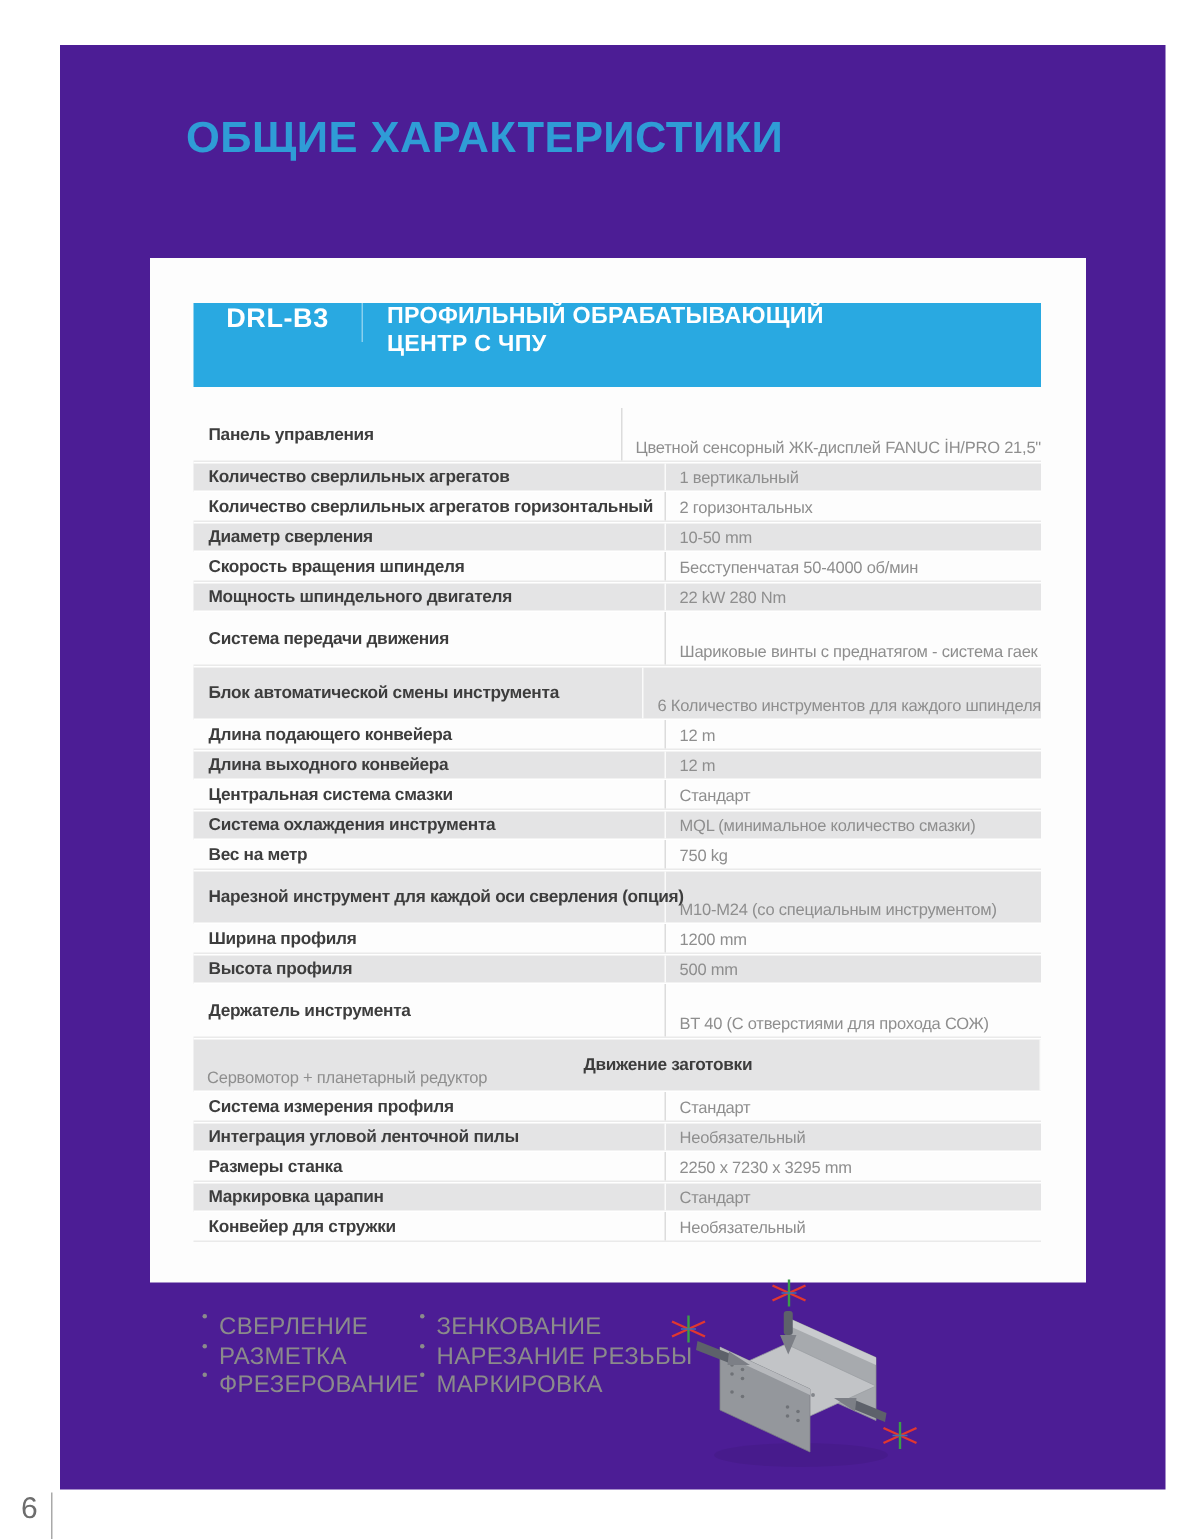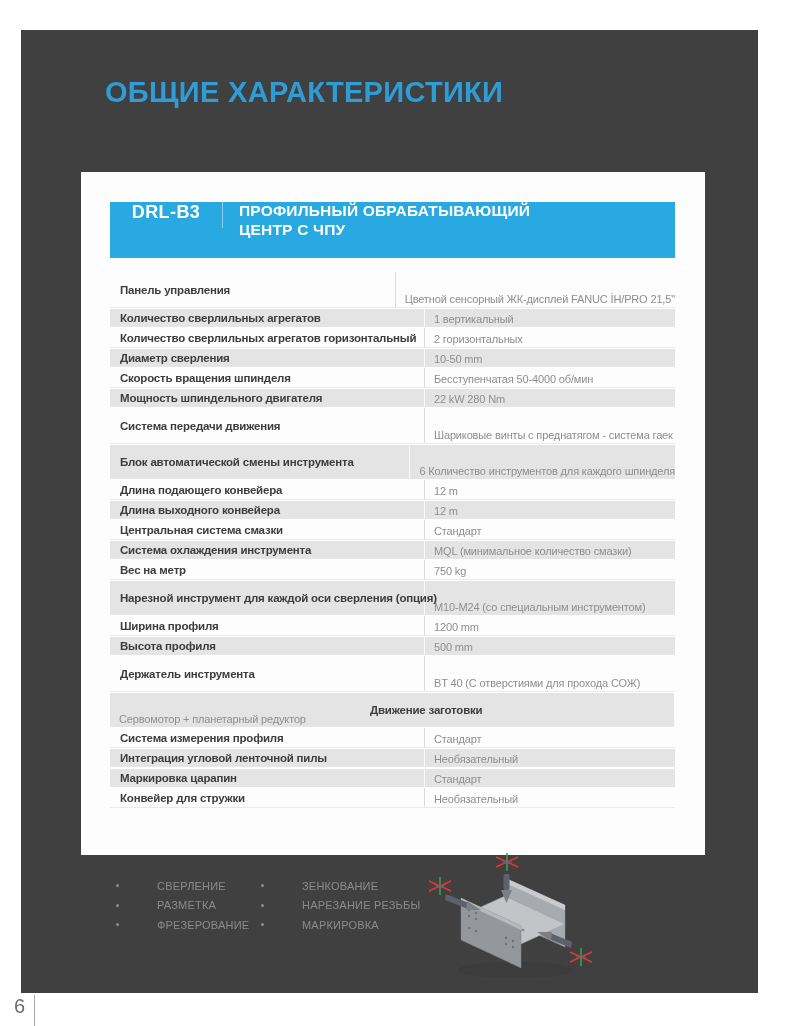--- a/index.html
+++ b/index.html
@@ -1,22 +1,22 @@
 <!DOCTYPE html>
 <html><head>
 <meta charset="utf-8">
 <style>
   html,body{margin:0;padding:0;}
   body{
     width:800px;height:1026px;position:relative;background:#ffffff;
     font-family:"Liberation Sans", sans-serif;overflow:hidden;
   }
   .panel{
-    position:absolute;left:21px;top:30px;width:737px;height:963px;
-    background:#404040;
+    position:absolute;left:40px;top:30px;width:737px;height:963px;
+    background:#4c1d95;
   }
   .page-title{
     position:absolute;left:84px;top:46px;margin:0;
     font-size:29px;font-weight:bold;color:#2f9cd6;letter-spacing:.3px;
   }
   .card{
     position:absolute;left:60px;top:142px;width:624px;height:683px;
     background:#fdfdfd;box-sizing:border-box;
   }
   .header-bar{
@@ -52,21 +52,21 @@
   .row.shaded .cell.label{border-right-color:#fafafa;}
   .cell.value{
     flex:1;padding:2px 0 2px 9px;color:#8e8e8e;font-size:11px;
     letter-spacing:-.15px;white-space:nowrap;
   }
   .features{
     position:absolute;left:95px;top:846px;display:flex;color:#8b8b8b;
   }
   .feat-col{display:flex;flex-direction:column;}
   .feat-col.c1{width:145px;}
-  .feat{display:flex;align-items:center;height:19.5px;font-size:11px;letter-spacing:.2px;gap:30px;}
+  .feat{display:flex;align-items:flex-start;height:19.5px;font-size:16px;letter-spacing:.2px;}
   .feat-dot{width:3px;height:3px;border-radius:50%;background:#8b8b8b;margin-right:8px;flex:0 0 auto;}
   .illustration{position:absolute;left:392px;top:820px;}
   .pageno-wrap{position:absolute;left:0;top:993px;width:60px;height:33px;}
   .pageno{
     position:absolute;left:14px;top:2px;font-size:20px;color:#6d6d6d;
   }
   .pageno-line{position:absolute;left:34px;top:2px;width:1px;height:31px;background:#a9a9a9;}
 </style>
 </head>
 <body>
@@ -178,20 +178,24 @@
   <div class="row">
     <div class="cell label">Система измерения профиля</div>
     <div class="cell value">Стандарт</div>
   </div>
 
   <div class="row shaded">
     <div class="cell label">Интеграция угловой ленточной  пилы</div>
     <div class="cell value">Необязательный</div>
   </div>
 
+  <div class="row">
+    <div class="cell label">Размеры станка</div>
+    <div class="cell value">2250 x 7230 x 3295 mm</div>
+  </div>
 
   <div class="row shaded">
     <div class="cell label">Маркировка царапин</div>
     <div class="cell value">Стандарт</div>
   </div>
 
   <div class="row">
     <div class="cell label">Конвейер для стружки</div>
     <div class="cell value">Необязательный</div>
   </div>

